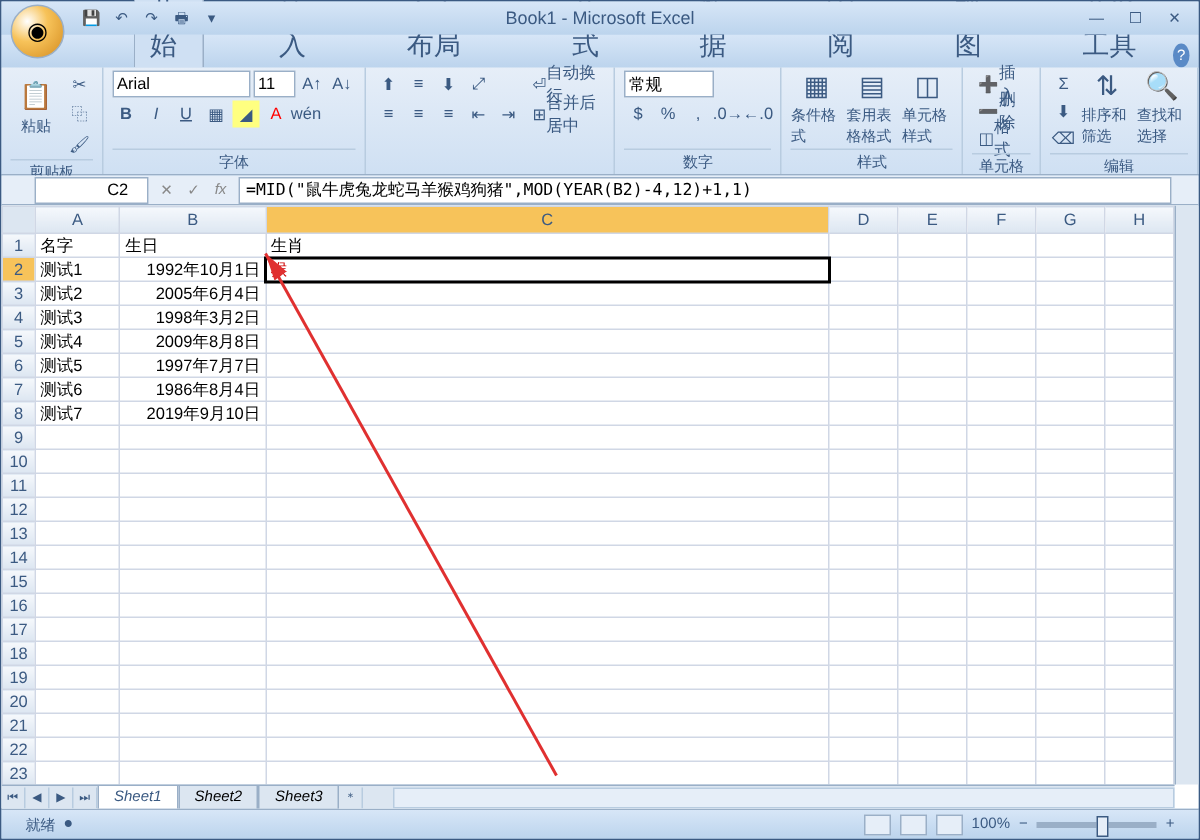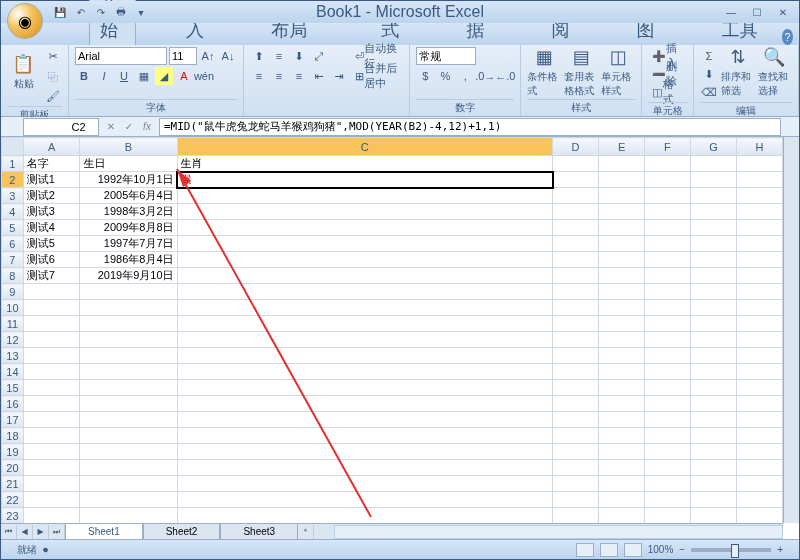--- a/index.html
+++ b/index.html
@@ -2,21 +2,21 @@
 <html><head>
 <meta charset="utf-8">
 <style>
 * { margin: 0; padding: 0; box-sizing: border-box; font-family: "Microsoft YaHei", Arial, sans-serif; }
 body { width: 800px; height: 560px; background: #bdd5ed; overflow: hidden; font-size: 11px; }
 .window { width: 100%; height: 100%; display: flex; flex-direction: column; border: 1px solid #3b5a82; }
 .titlebar { height: 22px; background: linear-gradient(#d7e6f7,#bcd4ed); display: flex; align-items: center; padding: 0 4px; position: relative; }
 .office-btn { width: 36px; height: 36px; position: absolute; left: 6px; top: 2px; border-radius: 50%; background: radial-gradient(circle at 30% 30%,#fff,#f7c35a 40%,#d48b1e); border: 1px solid #9aafc7; z-index: 10; display:flex;align-items:center;justify-content:center;font-size:16px; }
 .qat { margin-left: 48px; display: flex; gap: 4px; }
 .qat span { width: 16px; height: 16px; display: inline-flex; align-items: center; justify-content: center; font-size: 10px; color: #3b5a82; cursor: pointer; }
-.title-text { position: absolute; left: 50%; transform: translateX(-50%); color: #3b5a82; font-size: 16px; }
+.title-text { position: absolute; left: 50%; transform: translateX(-50%); color: #3b5a82; font-size: 12px; }
 .win-controls { margin-left: auto; display: flex; gap: 2px; }
 .win-controls span { width: 24px; height: 14px; display: inline-flex; align-items: center; justify-content: center; color: #3b5a82; cursor: pointer; font-size: 10px; }
 .tabs { height: 22px; background: linear-gradient(#d7e6f7,#bcd4ed); display: flex; padding-left: 48px; align-items: flex-end; }
 .tab { padding: 3px 10px; color: #3b5a82; cursor: pointer; font-size: 18px; margin-left: 40px; }
 .tab.active { background: #cfe0f3; border-radius: 3px 3px 0 0; border: 1px solid #9aafc7; border-bottom: none; }
 .help-btn { margin-left: auto; margin-right: 6px; width: 16px; height: 16px; border-radius: 50%; background: #5a8ac6; color: #fff; display: flex; align-items: center; justify-content: center; font-size: 10px; cursor: pointer; }
 .ribbon { height: 72px; background: linear-gradient(#e6eef8,#cfe0f3); display: flex; border-bottom: 1px solid #9aafc7; }
 .group { border-right: 1px solid #b8cce0; padding: 2px 6px 0 6px; display: flex; flex-direction: column; justify-content: space-between; }
 .group-content { display: flex; gap: 3px; align-items: flex-start; flex: 1; }
 .group-label { font-size: 10px; color: #3b5a82; text-align: center; padding: 1px 0; border-top: 1px solid #b8cce0; margin-top: 1px; }
@@ -42,21 +42,21 @@
 .col-A { width: 58px; } .col-B { width: 98px; } .col-C { width: 398px; }
 .col-D,.col-E,.col-F,.col-G,.col-H { width: 48px; }
 .colh.selected { background: #f7c35a; }
 .rowh.selected { background: #f7c35a; }
 td.selected { outline: 2px solid #000; outline-offset: -1px; }
 td.b-cell { text-align: right; }
 .vscroll { position: absolute; right: 0; top: 0; width: 16px; bottom: 16px; background: #dce6f1; border-left: 1px solid #9aafc7; }
 .hscroll-area { position: absolute; left: 0; right: 16px; bottom: 0; height: 16px; background: #dce6f1; border-top: 1px solid #9aafc7; display: flex; align-items: center; }
 .sheet-tabs { display: flex; align-items: center; height: 100%; }
 .nav-btn { width: 16px; height: 14px; display: inline-flex; align-items: center; justify-content: center; font-size: 8px; color: #3b5a82; cursor: pointer; border-right: 1px solid #b8cce0; }
-.sheet-tab { padding: 0 22px; height: 16px; background: #dce6f1; border: 1px solid #9aafc7; border-top: none; font-size: 10px; cursor: pointer; display: flex; align-items: center; }
+.sheet-tab { padding: 0 10px; height: 16px; background: #dce6f1; border: 1px solid #9aafc7; border-top: none; font-size: 10px; cursor: pointer; display: flex; align-items: center; font-style: italic; }
 .sheet-tab.active { background: #fff; color: #3b5a82; }
 .hscroll-bar { flex: 1; margin-left: 20px; height: 14px; background: #e6eef8; border: 1px solid #b8cce0; position: relative; }
 .status-bar { height: 20px; background: linear-gradient(#d7e6f7,#bcd4ed); display: flex; align-items: center; padding: 0 16px; font-size: 10px; color: #3b5a82; border-top: 1px solid #9aafc7; }
 .status-bar .right { margin-left: auto; display: flex; align-items: center; gap: 6px; }
 .view-btn { width: 18px; height: 14px; border: 1px solid #9aafc7; background: #e6eef8; cursor: pointer; }
 .zoom-slider { width: 80px; height: 4px; background: #9aafc7; position: relative; }
 .zoom-slider::after { content: ''; position: absolute; left: 50%; top: -4px; width: 6px; height: 12px; background: #e6eef8; border: 1px solid #3b5a82; }
 .red-arrow { position: absolute; pointer-events: none; z-index: 50; }
 </style>
 </head>

